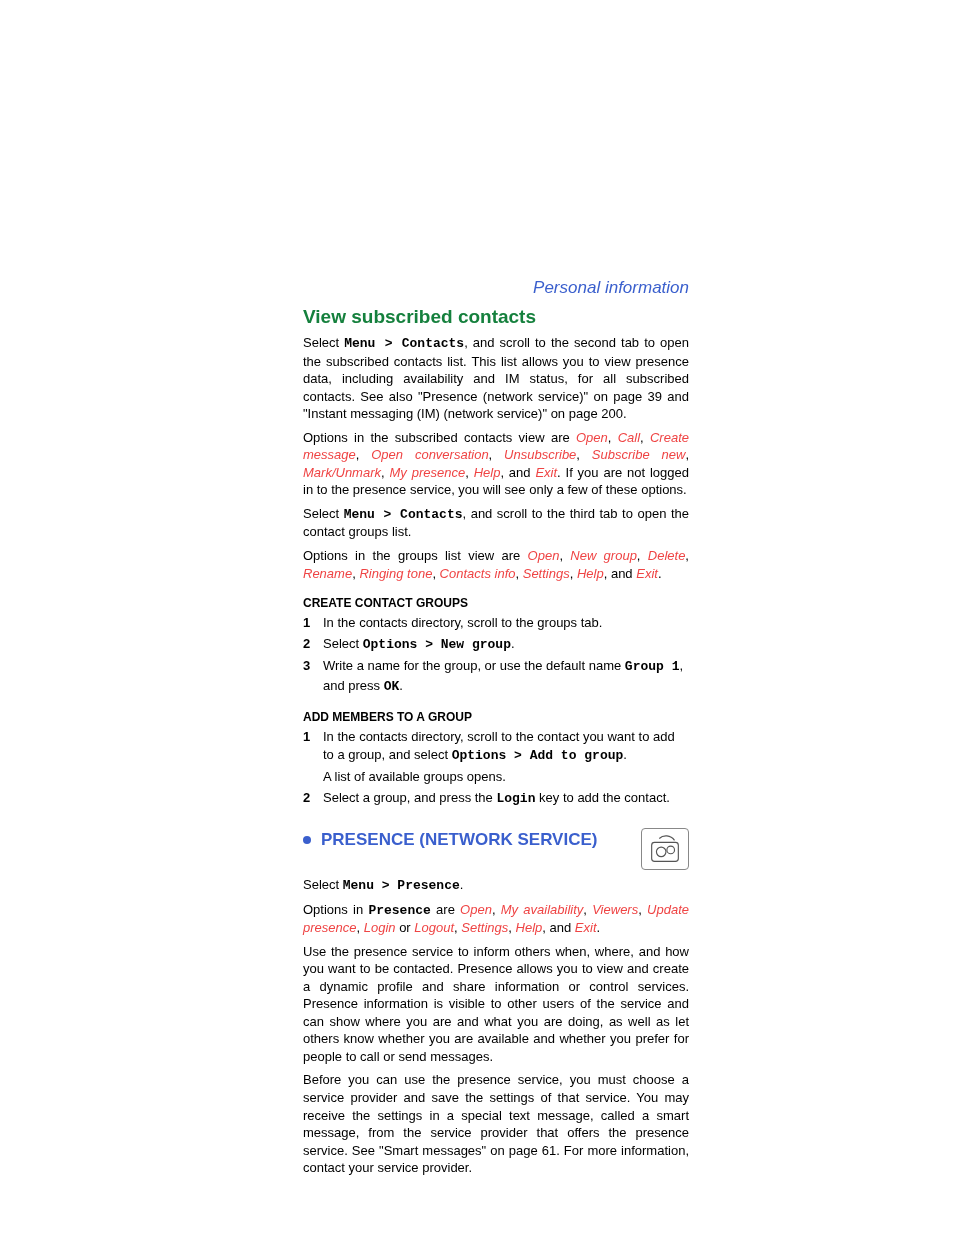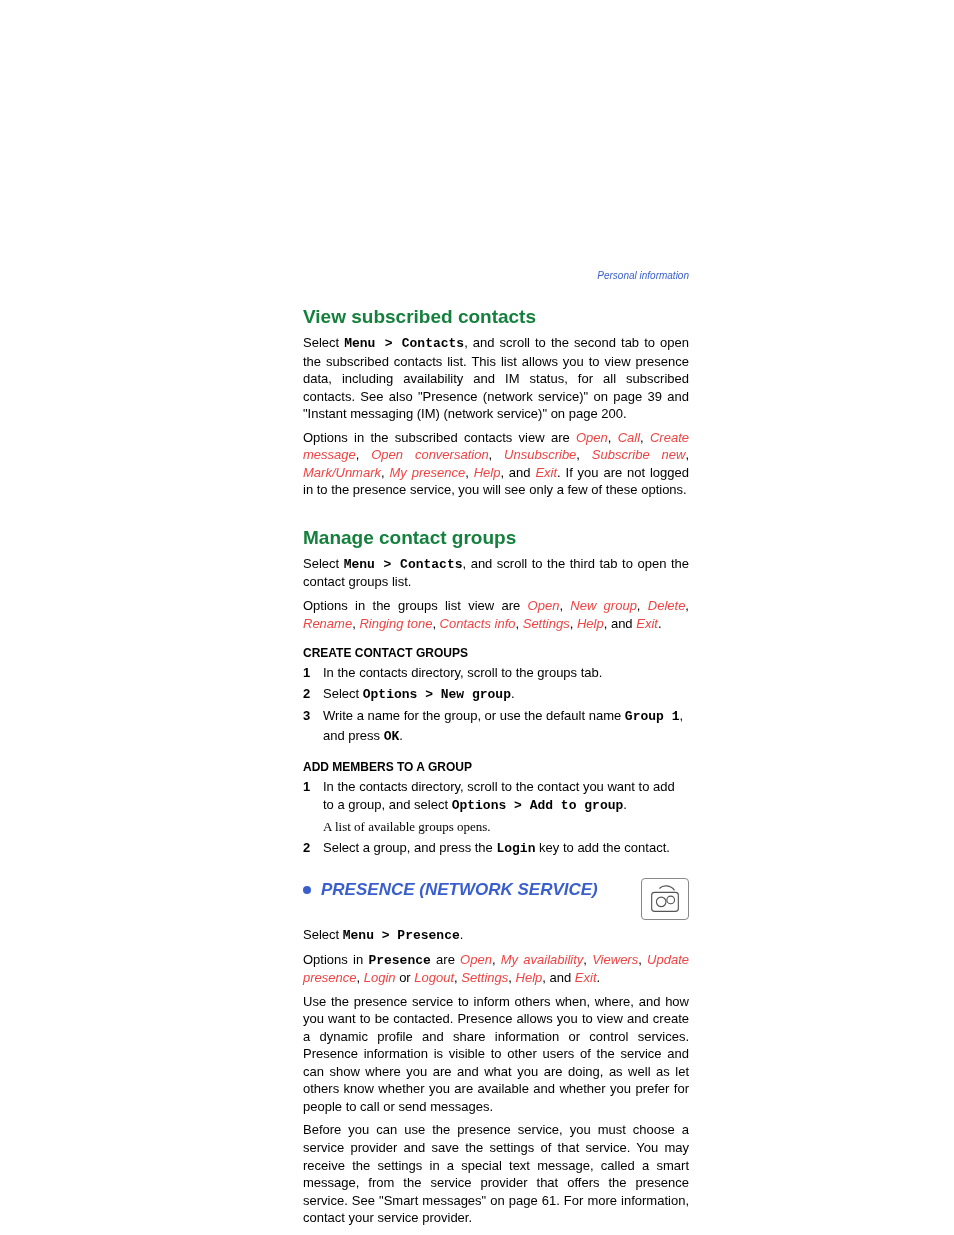--- a/index.html
+++ b/index.html
@@ -11,25 +11,25 @@
     color: #000;
     width: 954px;
   }
   .page {
     padding: 278px 265px 60px 303px;
     box-sizing: border-box;
     position: relative;
   }
   .header-link {
     position: absolute;
-    top: 270px;
+    top: 278px;
     right: 265px;
     color: #3a5fcd;
     font-style: italic;
-    font-size: 10px;
+    font-size: 17px;
     margin-left: 8px;
   }
   h2.section {
     color: #15803d;
     font-size: 19px;
     font-weight: bold;
     margin: 28px 0 6px 0;
   }
   h3.sub {
     font-weight: bold;
@@ -54,31 +54,29 @@
   .step-num {
     font-weight: bold;
     width: 20px;
     flex-shrink: 0;
   }
   .step-body { flex: 1; }
   .step-sub {
     margin-left: 20px;
     margin-top: 0;
     margin-bottom: 2px;
-    font-family: Liberation Serif, serif;
   }
   .bullet-heading {
     color: #3a5fcd;
     font-size: 17px;
     font-weight: bold;
     margin: 22px 0 4px 0;
     display: flex;
     align-items: flex-start;
     justify-content: space-between;
-    font-style: italic;
   }
   .bullet-heading .txtwrap {
     display: flex;
     align-items: center;
     gap: 10px;
   }
   .bullet-dot {
     width: 8px; height: 8px; border-radius: 50%; background: #3a5fcd;
     flex-shrink: 0;
   }
@@ -99,21 +97,20 @@
   <a class="header-link">Personal information</a>
 
   <h2 class="section">View subscribed contacts</h2>
   <p>
     <span>Select </span><span class="bold">Menu &gt; Contacts</span><span>, and scroll to the second tab to open the subscribed contacts list. This list allows you to view presence data, including availability and IM status, for all subscribed contacts. See also "Presence (network service)" on page 39 and "Instant messaging (IM) (network service)" on page 200.</span>
   </p>
   <p>
     <span>Options in the subscribed contacts view are </span><span class="ital-link">Open</span>, <span class="ital-link">Call</span>, <span class="ital-link">Create message</span>, <span class="ital-link">Open conversation</span>, <span class="ital-link">Unsubscribe</span>, <span class="ital-link">Subscribe new</span>, <span class="ital-link">Mark/Unmark</span>, <span class="ital-link">My presence</span>, <span class="ital-link">Help</span><span>, and </span><span class="ital-link">Exit</span><span>. If you are not logged in to the presence service, you will see only a few of these options.</span>
   </p>
 
-  <h2 class="section">Manage contact groups</h2>
   <p>
     <span>Select </span><span class="bold">Menu &gt; Contacts</span><span>, and scroll to the third tab to open the contact groups list.</span>
   </p>
   <p>
     <span>Options in the groups list view are </span><span class="ital-link">Open</span>, <span class="ital-link">New group</span>, <span class="ital-link">Delete</span>, <span class="ital-link">Rename</span>, <span class="ital-link">Ringing tone</span>, <span class="ital-link">Contacts info</span>, <span class="ital-link">Settings</span>, <span class="ital-link">Help</span><span>, and </span><span class="ital-link">Exit</span><span>.</span>
   </p>
 
   <h3 class="sub">CREATE CONTACT GROUPS</h3>
   <div class="step">
       <span class="step-num">1</span>

